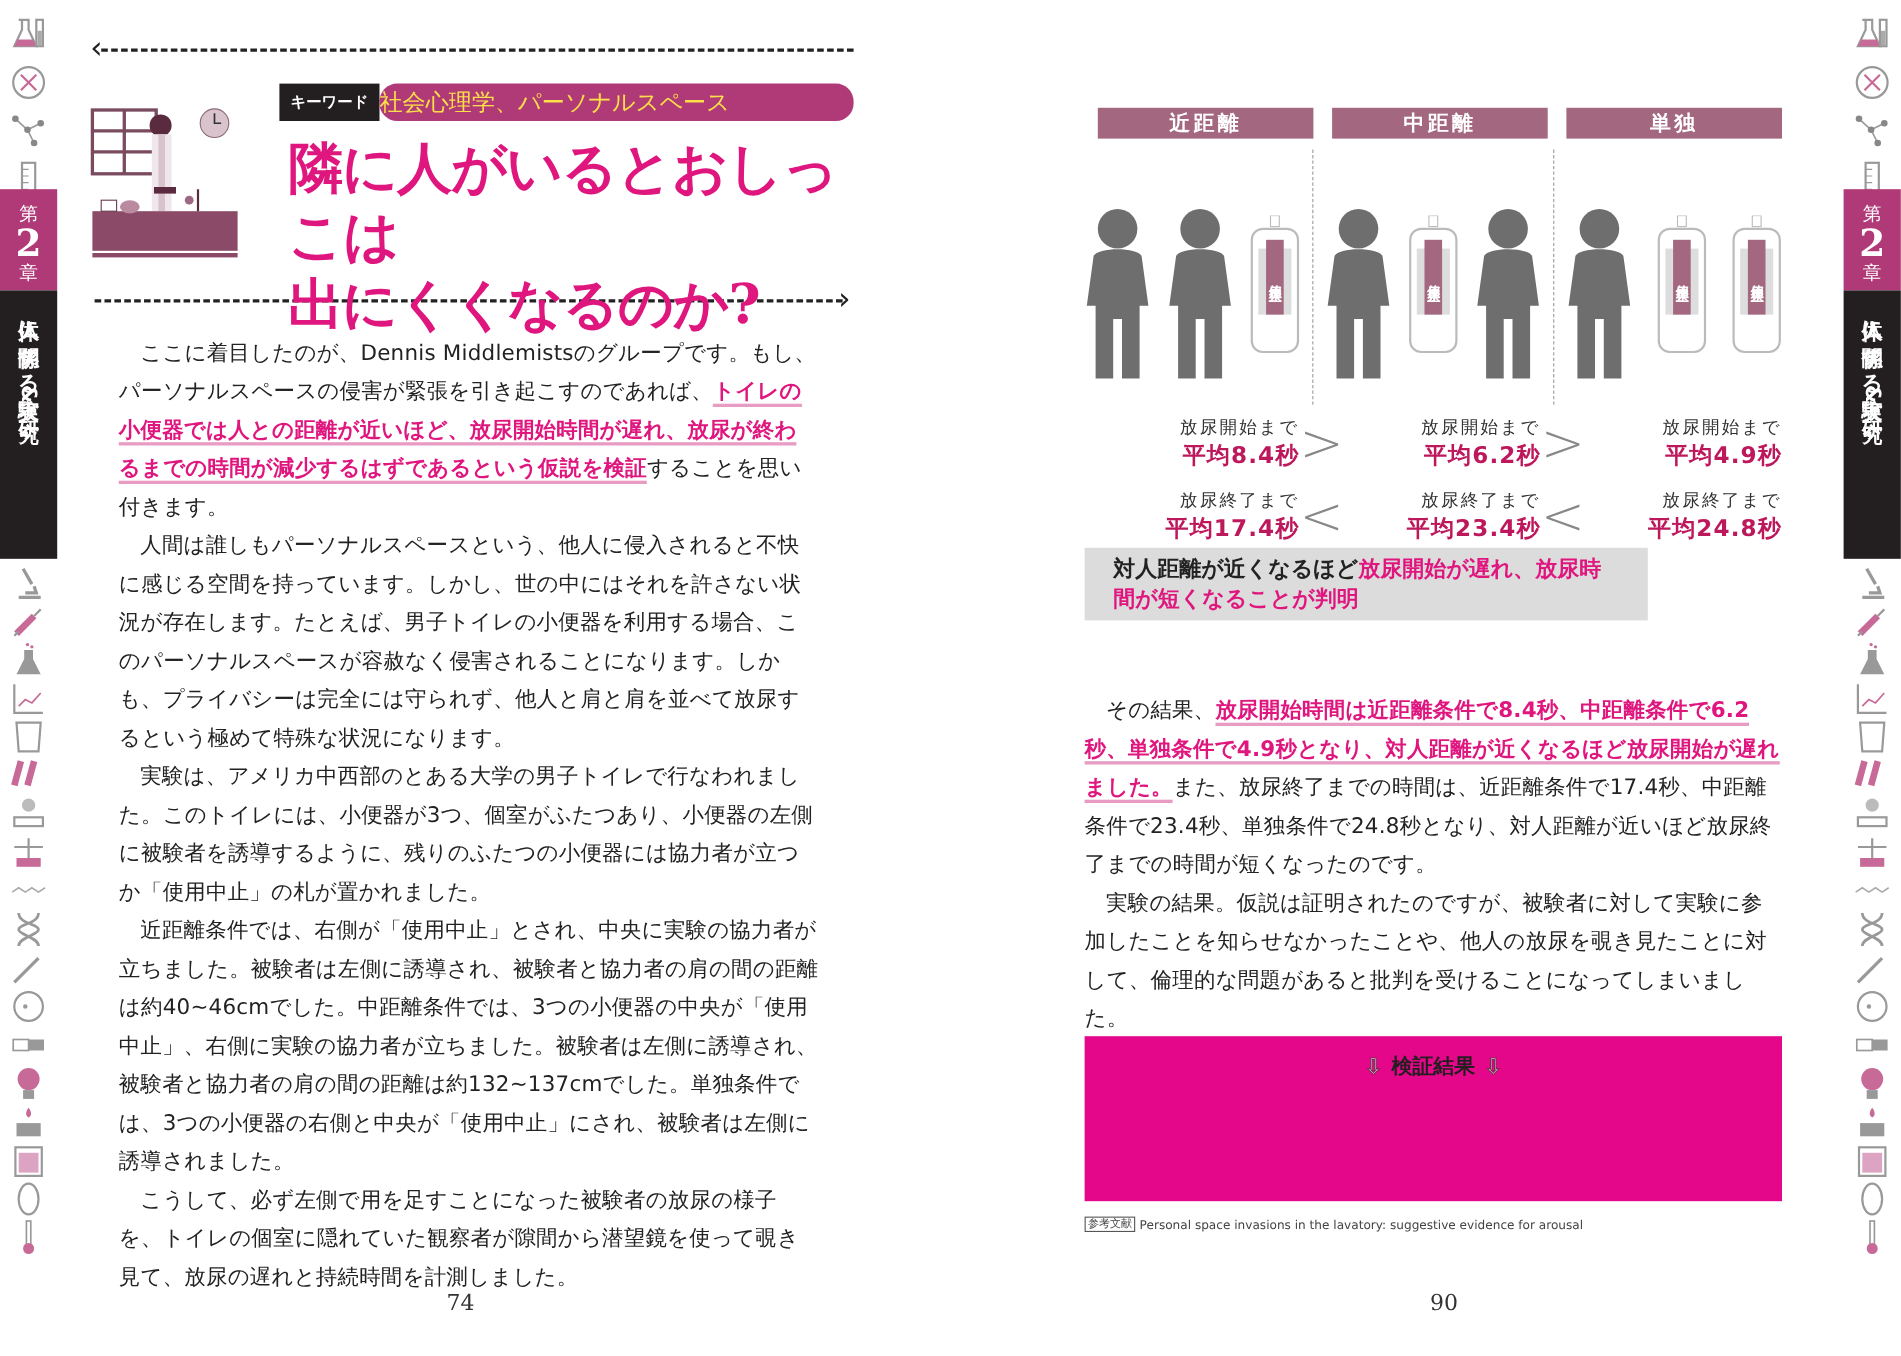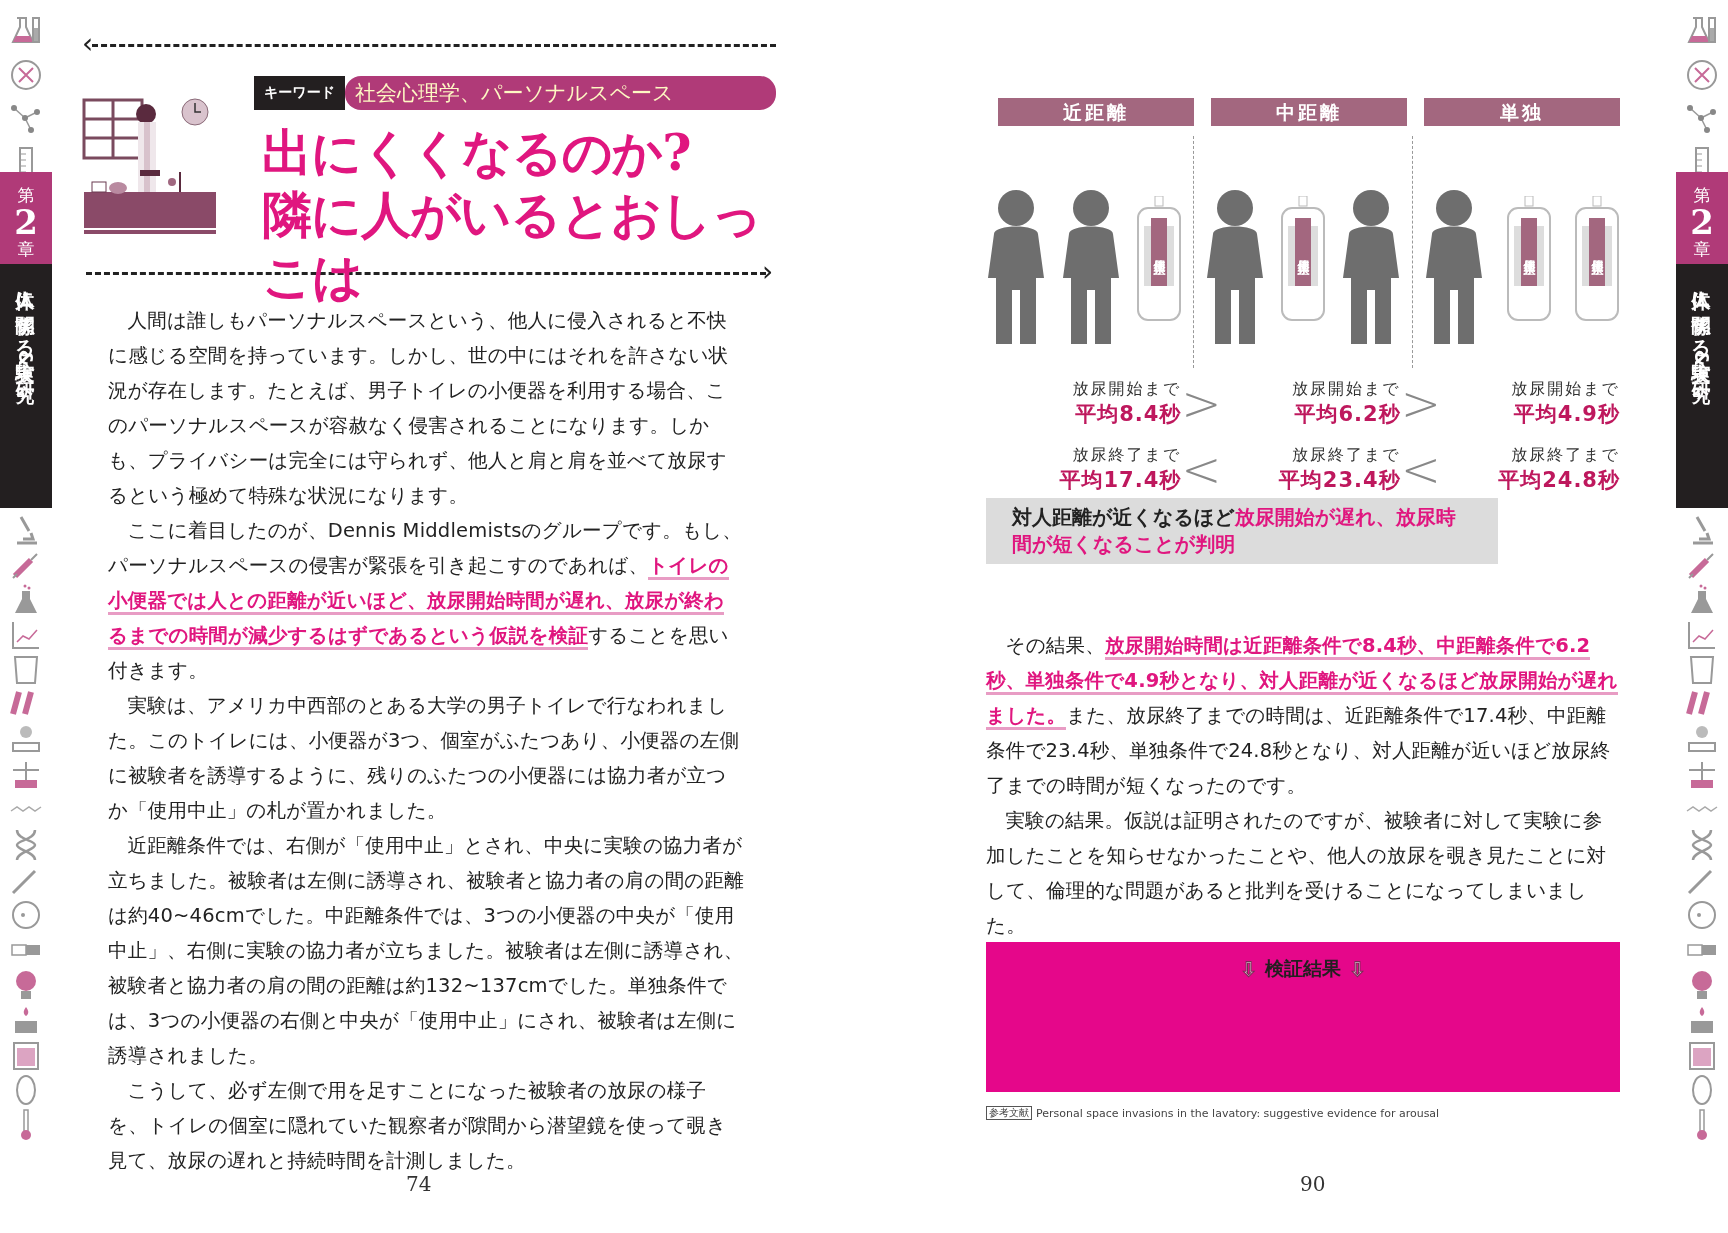--- a/index.html
+++ b/index.html
@@ -33,21 +33,21 @@
   .rail-icons-bottom { position: absolute; top: 510px; left: 8px; width: 36px; }
   .rail-icons-bottom .icon { margin: 4px auto 4px; height: 31px; }
 
   
   .dash-line { position: absolute; height: 0; border-top: 3px dashed #222; }
   .arrow { position: absolute; font-size: 28px; line-height: 28px; color: #222; }
 
   
   .kw-bar { position: absolute; left: 254px; top: 76px; width: 522px; height: 34px; display: flex; }
   .kw-label { background: #231f20; color: #fff; font-size: 14px; font-weight: bold; padding: 0 10px; display: flex; align-items: center; }
-  .kw-text { flex: 1; background: #b03a78; color: #fef9c3; font-size: 21px; display: flex; align-items: center; padding-left: 10px; font-family: "DejaVu Serif", serif; border-radius: 16px; }
+  .kw-text { flex: 1; background: #b03a78; color: #fde047; font-size: 21px; display: flex; align-items: center; font-family: "DejaVu Serif", serif; border-radius: 16px; }
 
   .title {
     position: absolute; left: 262px; top: 122px; width: 520px; color: #e0167f;
     font-size: 50px; line-height: 62px; font-family: "DejaVu Serif", serif; font-weight: bold; letter-spacing: -1px;
   }
   .illust { position: absolute; left: 80px; top: 92px; width: 140px; height: 145px; }
 
   .body-text { font-size: 19.5px; line-height: 35px; color: #222; letter-spacing: 0.2px; }
   .body-text p { margin: 0; text-indent: 1em; }
   .left-body { position: absolute; left: 108px; top: 303px; width: 636px; }
@@ -280,27 +280,27 @@
       <circle cx="92" cy="90" r="4" fill="#a06880"></circle>
     </svg>
   </div>
 
   <div class="kw-bar">
     <div class="kw-label">キーワード</div>
     <div class="kw-text">社会心理学、パーソナルスペース</div>
   </div>
 
   <div class="title">
+    <div>隣に人がいるとおしっこは</div>
     <div>出にくくなるのか?</div>
-    <div>隣に人がいるとおしっこは</div>
   </div>
 
   <div class="left-body body-text">
+    <p><span>ここに着目したのが、Dennis Middlemistsのグループです。もし、パーソナルスペースの侵害が緊張を引き起こすのであれば、</span><span class="hl">トイレの小便器では人との距離が近いほど、放尿開始時間が遅れ、放尿が終わるまでの時間が減少するはずであるという仮説を検証</span><span>することを思い付きます。</span></p>
     <p>人間は誰しもパーソナルスペースという、他人に侵入されると不快に感じる空間を持っています。しかし、世の中にはそれを許さない状況が存在します。たとえば、男子トイレの小便器を利用する場合、このパーソナルスペースが容赦なく侵害されることになります。しかも、プライバシーは完全には守られず、他人と肩と肩を並べて放尿するという極めて特殊な状況になります。</p>
-    <p><span>ここに着目したのが、Dennis Middlemistsのグループです。もし、パーソナルスペースの侵害が緊張を引き起こすのであれば、</span><span class="hl">トイレの小便器では人との距離が近いほど、放尿開始時間が遅れ、放尿が終わるまでの時間が減少するはずであるという仮説を検証</span><span>することを思い付きます。</span></p>
     <p>実験は、アメリカ中西部のとある大学の男子トイレで行なわれました。このトイレには、小便器が3つ、個室がふたつあり、小便器の左側に被験者を誘導するように、残りのふたつの小便器には協力者が立つか「使用中止」の札が置かれました。</p>
     <p>近距離条件では、右側が「使用中止」とされ、中央に実験の協力者が立ちました。被験者は左側に誘導され、被験者と協力者の肩の間の距離は約40~46cmでした。中距離条件では、3つの小便器の中央が「使用中止」、右側に実験の協力者が立ちました。被験者は左側に誘導され、被験者と協力者の肩の間の距離は約132~137cmでした。単独条件では、3つの小便器の右側と中央が「使用中止」にされ、被験者は左側に誘導されました。</p>
     <p>こうして、必ず左側で用を足すことになった被験者の放尿の様子を、トイレの個室に隠れていた観察者が隙間から潜望鏡を使って覗き見て、放尿の遅れと持続時間を計測しました。</p>
   </div>
 
   <div class="page-num" style="left:406px;">74</div>
 </div>
 
 <div class="page page-right">
 

